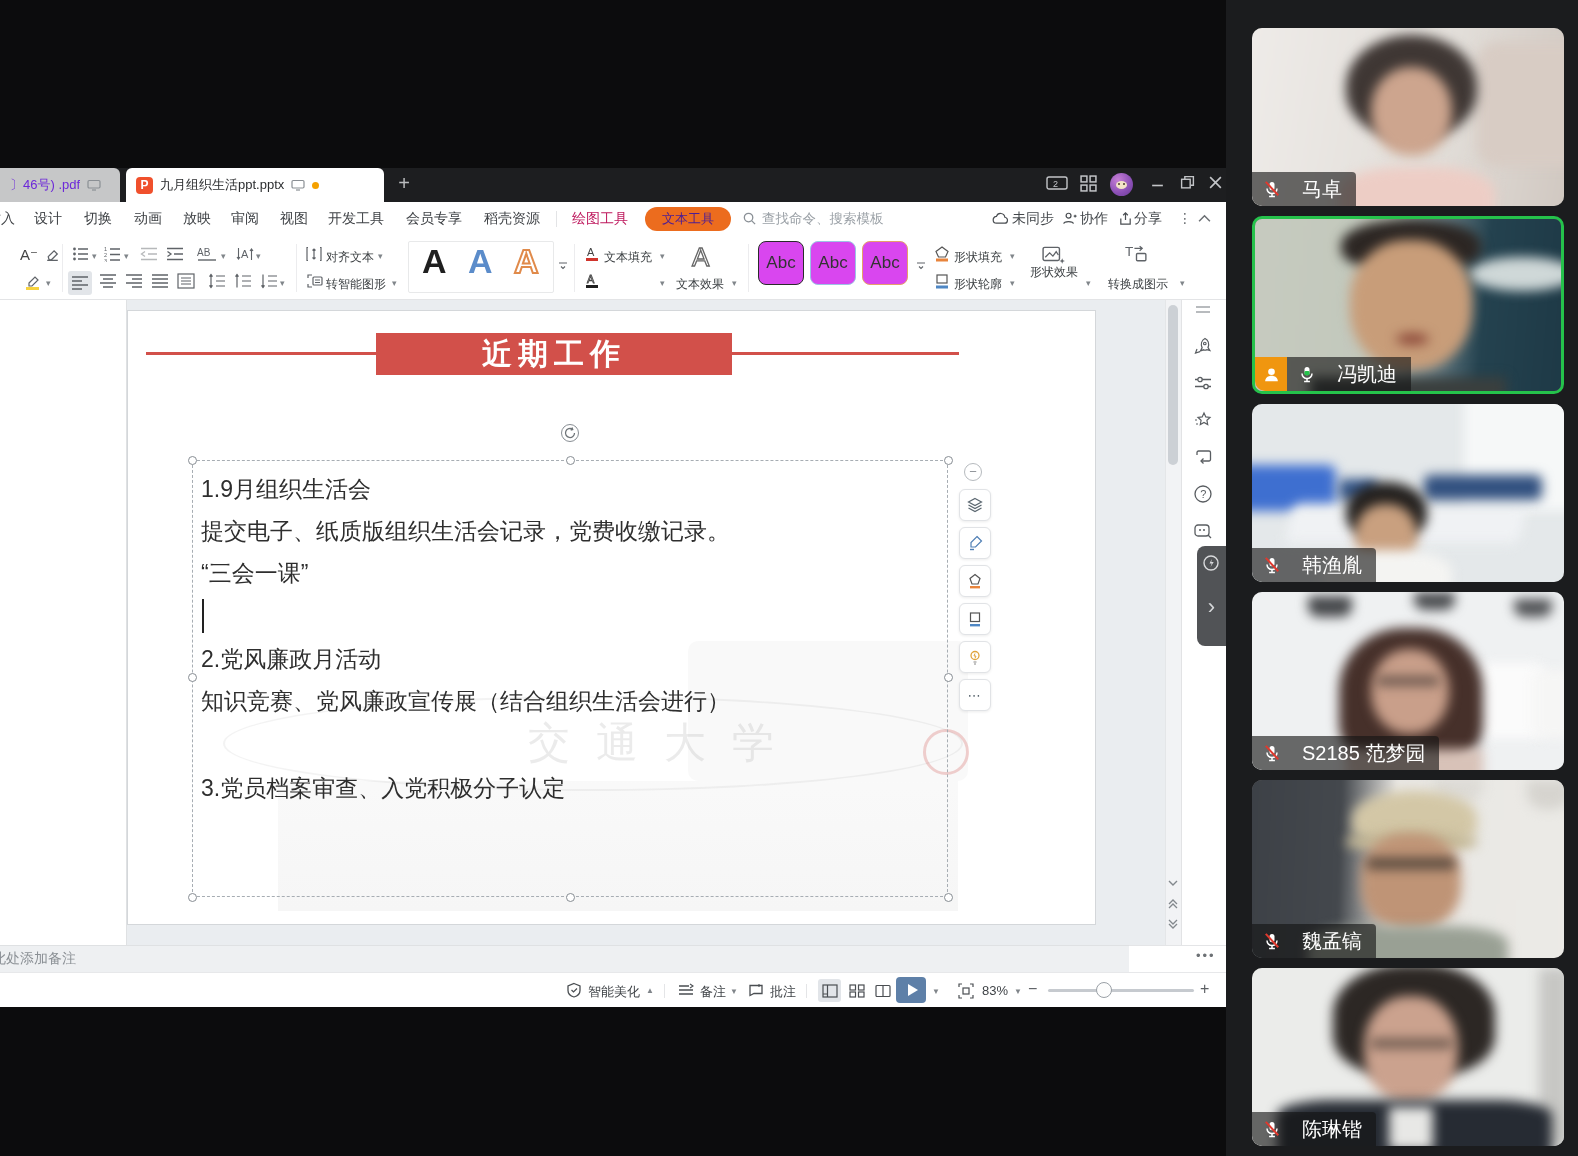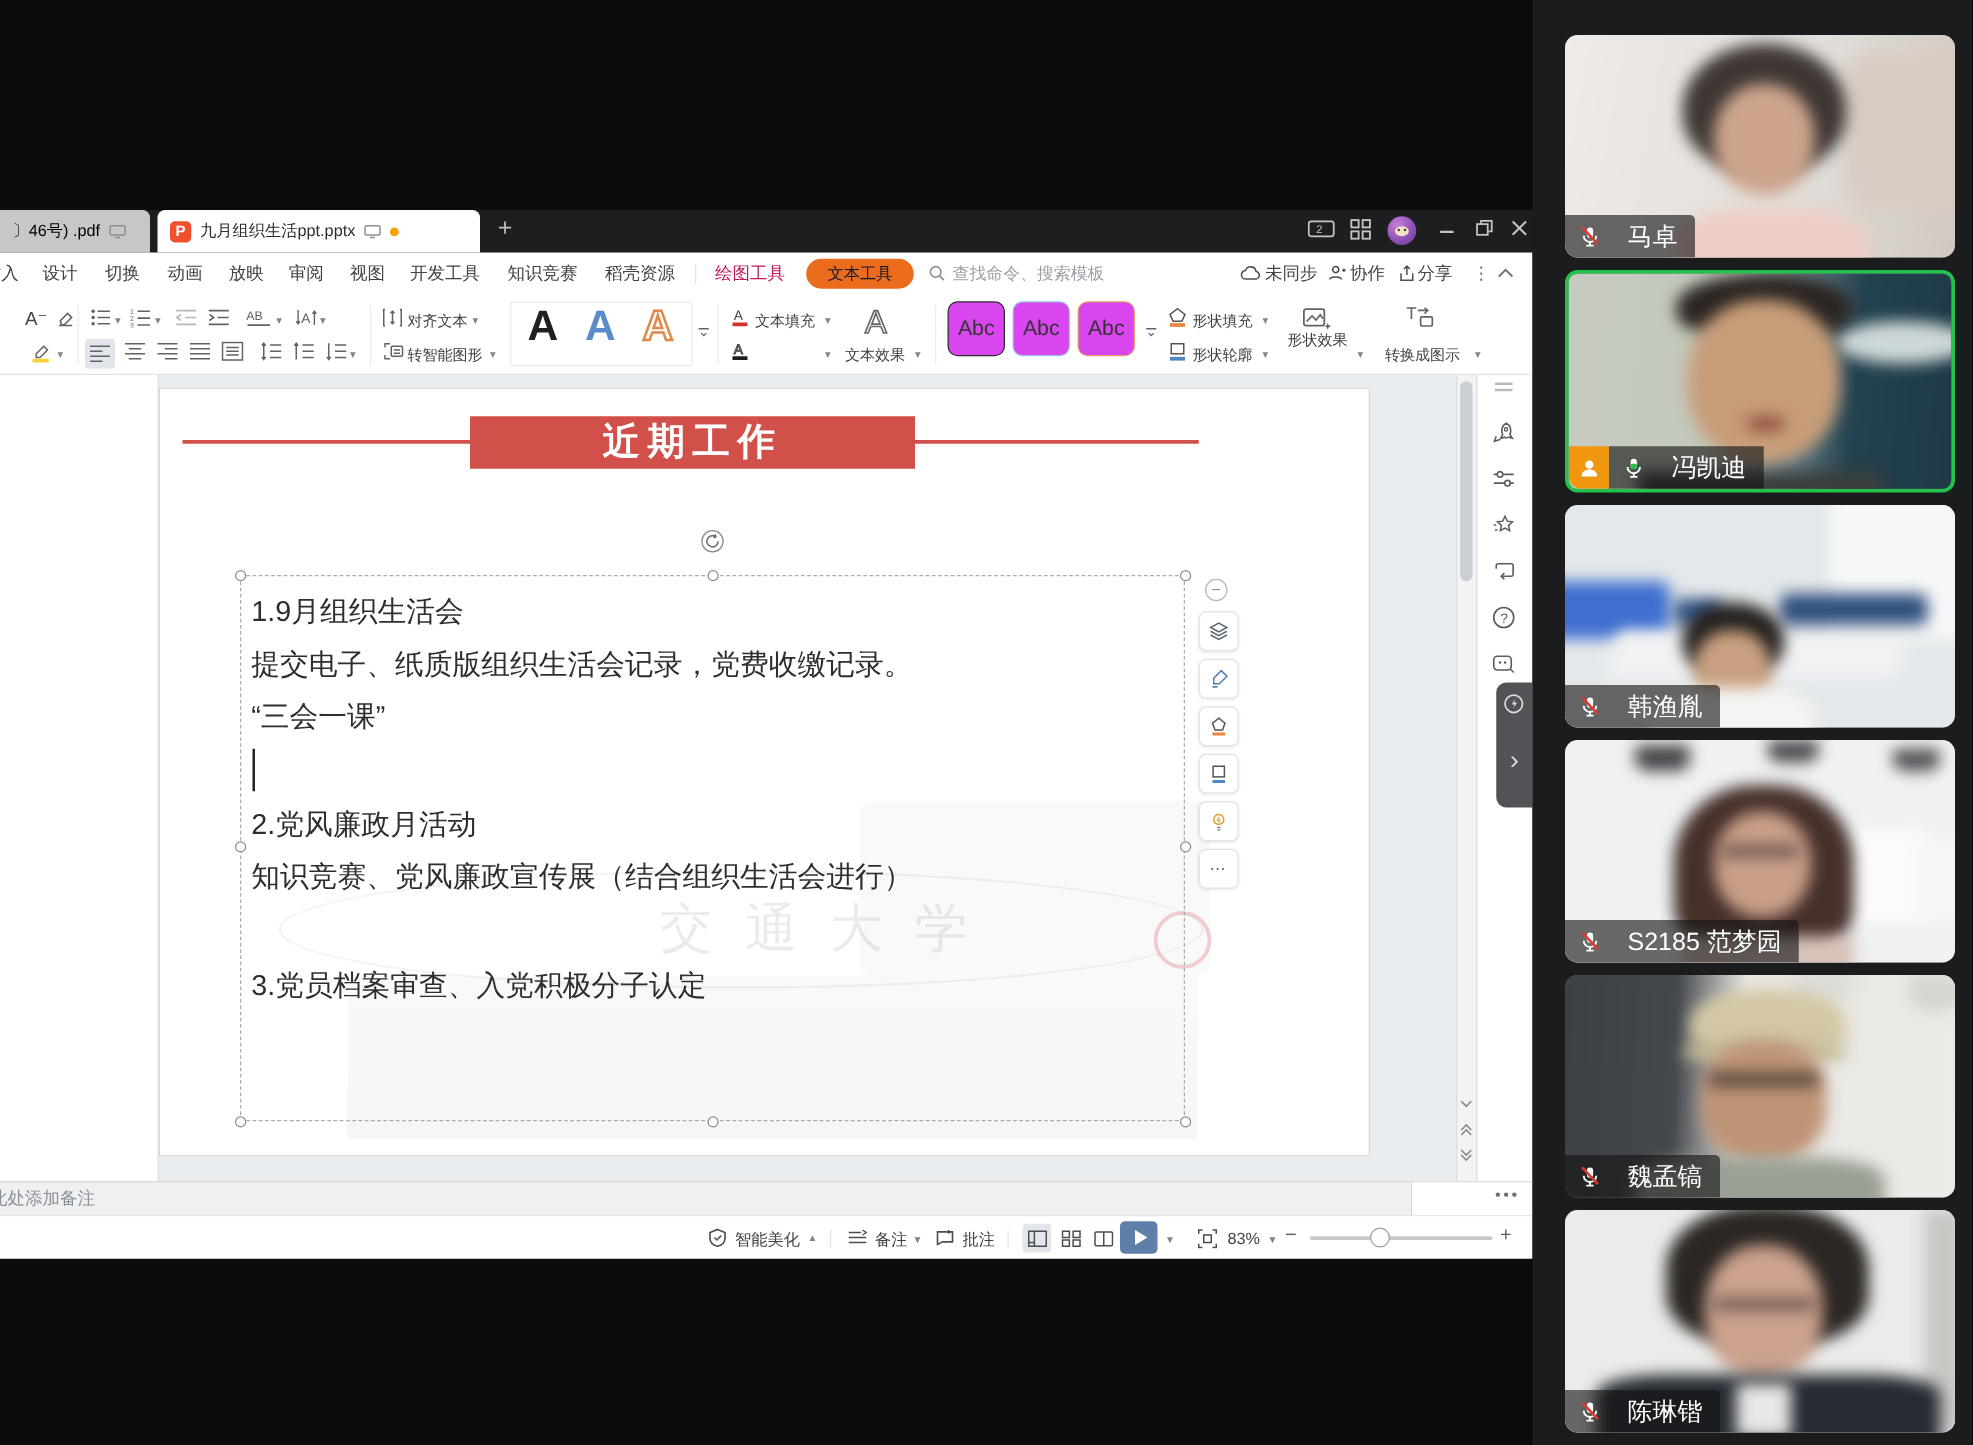--- a/index.html
+++ b/index.html
@@ -4,32 +4,32 @@
 <style>
   * { margin:0; padding:0; box-sizing:border-box; }
   html,body { background:#000; }
   body { font-family:"Liberation Sans","DejaVu Sans",sans-serif; }
   #root { position:relative; width:1578px; height:1156px; background:#0c0c0d; overflow:hidden; }
   .abs { position:absolute; }
 
   
   .tabbar { position:absolute; left:0; top:168px; width:1226px; height:34px; background:#1d1e20; }
   .tab { position:absolute; top:0; height:34px; display:flex; align-items:center; gap:7px; padding:0 10px; font-size:13px; cursor:default; }
-  .tab-inactive { left:0; width:120px; background:#c6c7c8; color:#000000; border-radius:0 6px 0 0; }
+  .tab-inactive { left:0; width:120px; background:#c6c7c8; color:#6d28d9; border-radius:0 6px 0 0; }
   .tab-active { left:126px; width:258px; background:#ffffff; color:#2b2d2f; border-radius:6px 6px 0 0; }
   .wpslogo { width:17px; height:17px; background:#f0502c; color:#fff; border-radius:4px; font-size:12px; font-weight:bold; display:flex; align-items:center; justify-content:center; }
   .dot { width:7px; height:7px; border-radius:50%; background:#f5a100; }
   .newtab { position:absolute; left:392px; top:4px; width:24px; height:24px; color:#babcbe; font-size:20px; text-align:center; line-height:23px; }
   .winic { position:absolute; top:7px; color:#c3c5c8; }
   .mon { color:#8a8f94; flex:none; }
 
   
   .menubar { position:absolute; left:0; top:202px; width:1226px; height:34px; background:#fff; }
   .mitem { position:absolute; top:8px; font-size:14px; color:#3f4246; white-space:nowrap; }
-  .pill { position:absolute; left:645px; top:5px; width:86px; height:24px; background:#ec6c1e; border-radius:13px; color:#0f172a; font-size:13px; text-align:center; line-height:24px; }
+  .pill { position:absolute; left:645px; top:5px; width:86px; height:24px; background:#ec6c1e; border-radius:13px; color:#4c1d95; font-size:13px; text-align:center; line-height:24px; }
   .msep { position:absolute; top:9px; width:1px; height:16px; background:#e3e4e6; }
 
   
   .toolbar { position:absolute; left:0; top:236px; width:1226px; height:64px; background:#fff; border-bottom:1px solid #e3e4e6; }
   .tsep { position:absolute; top:8px; width:1px; height:48px; background:#ececee; }
   .tlbl { position:absolute; font-size:12px; color:#3c4043; white-space:nowrap; }
   .car { font-size:9px; color:#80858a; }
   .bigA { position:absolute; top:6px; font-weight:bold; font-size:34px; }
   .abox { position:absolute; top:5px; width:46px; height:44px; border-radius:8px; background:#d946ef; font-size:17px; color:#333; display:flex; align-items:center; justify-content:center; }
   .icn { color:#5f6368; }
@@ -137,21 +137,21 @@
 
   <div class="menubar">
     <span class="mitem" style="left:-13px;">插入</span>
     <span class="mitem" style="left:34px;">设计</span>
     <span class="mitem" style="left:84px;">切换</span>
     <span class="mitem" style="left:134px;">动画</span>
     <span class="mitem" style="left:183px;">放映</span>
     <span class="mitem" style="left:231px;">审阅</span>
     <span class="mitem" style="left:280px;">视图</span>
     <span class="mitem" style="left:328px;">开发工具</span>
-    <span class="mitem" style="left:406px;">知识竞赛</span>
+    <span class="mitem" style="left:406px;">会员专享</span>
     <span class="mitem" style="left:484px;">稻壳资源</span>
     <span class="msep" style="left:556px;"></span>
     <span class="mitem" style="left:572px;color:#be185d;">绘图工具</span>
     <span class="pill">文本工具</span>
     <svg class="abs" style="left:742px;top:9px;color:#8a9096;" viewBox="0 0 16 16" width="15" height="15">
         <circle cx="7" cy="7" r="4.5" fill="none" stroke="currentColor" stroke-width="1.4"></circle>
         <path d="M10.5 10.5l3.5 3.5" stroke="currentColor" stroke-width="1.4"></path>
       </svg>
     <span class="mitem" style="left:762px;color:#9aa0a6;font-size:13.5px;">查找命令、搜索模板</span>
     <svg class="abs" style="left:992px;top:9px;color:#4a4e52;" viewBox="0 0 18 14" width="17" height="14">

